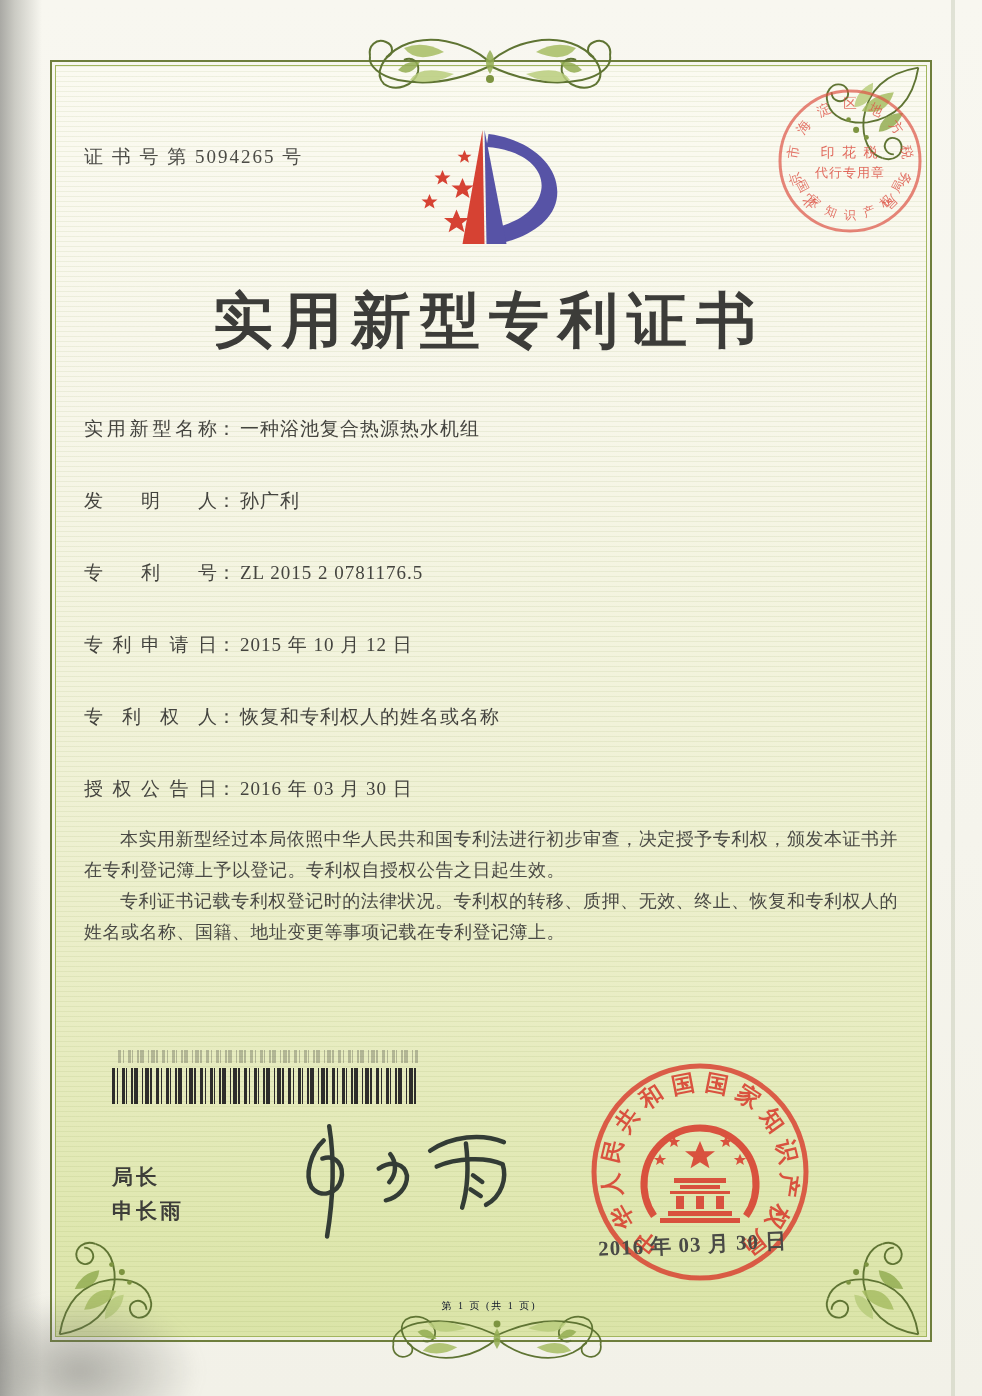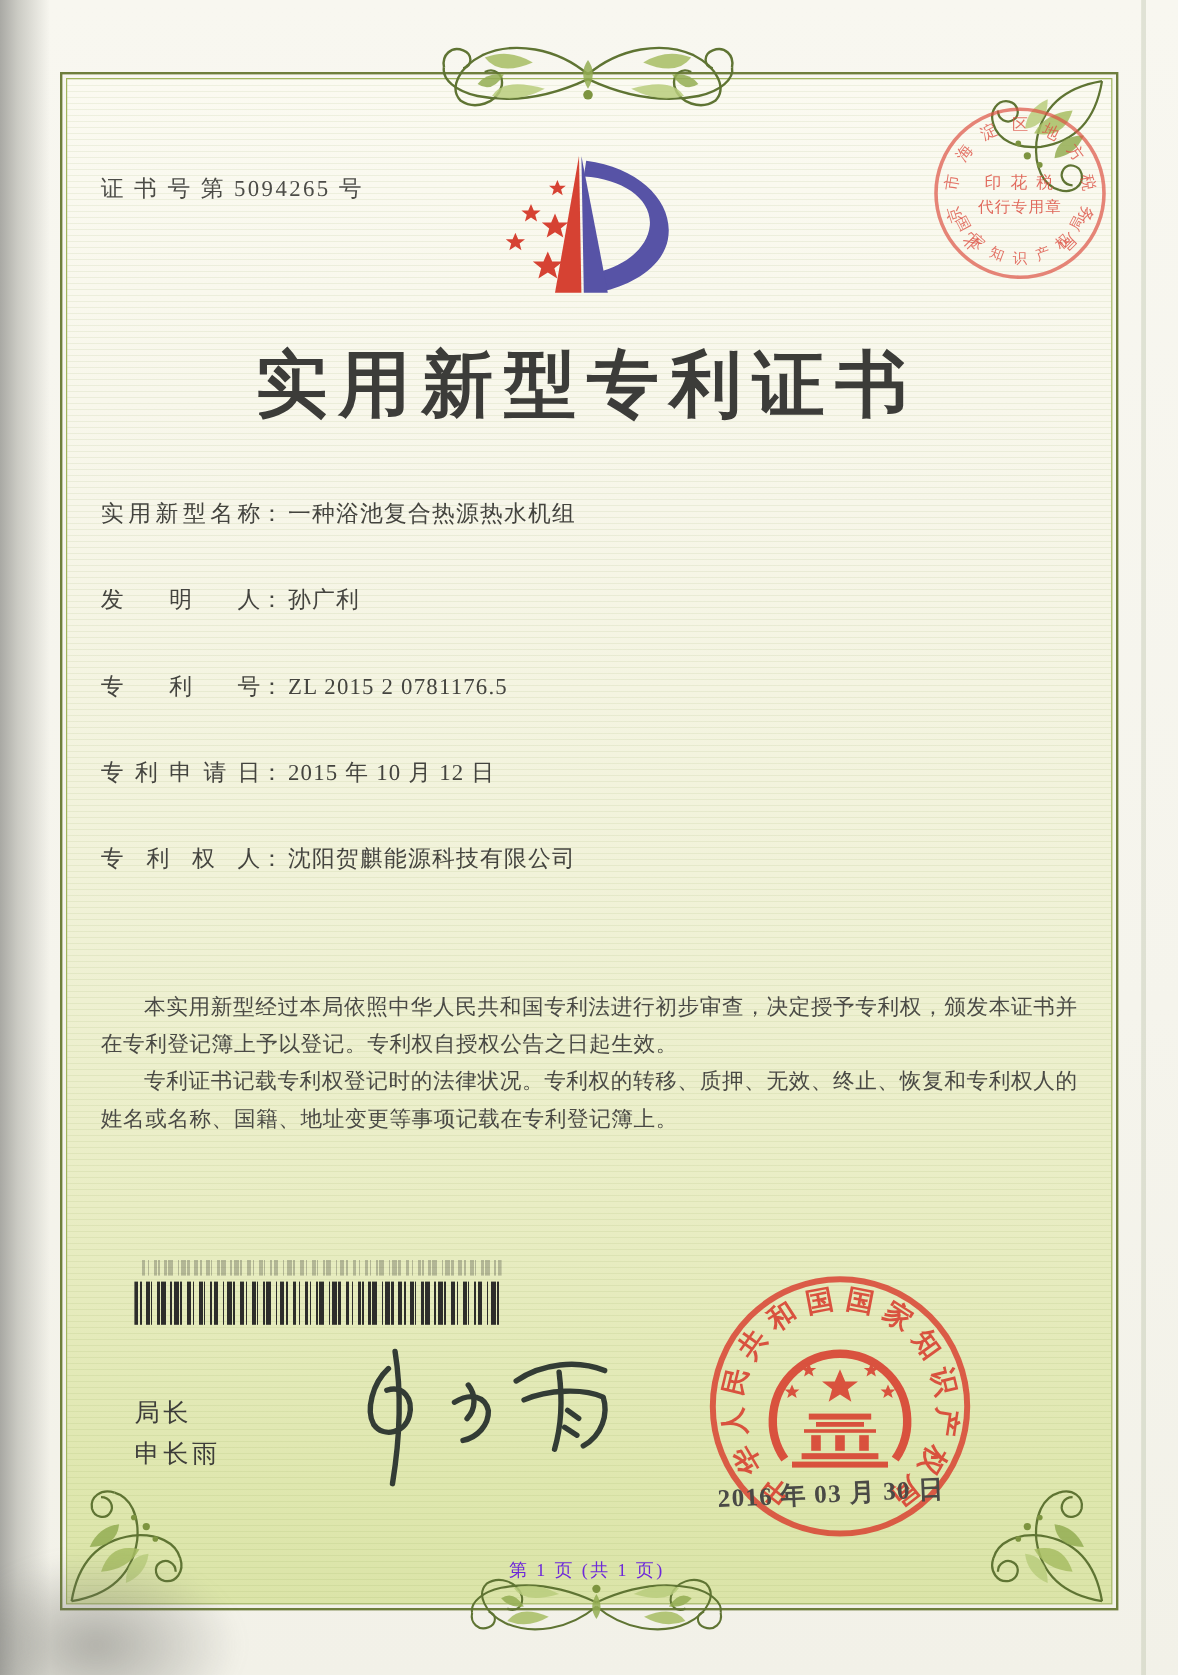--- a/index.html
+++ b/index.html
@@ -58,25 +58,25 @@
   .barcode{position:absolute;left:112px;top:1068px;width:308px;height:36px;z-index:4;}
   .barcode,.barcode-ghost{
     background:repeating-linear-gradient(90deg,
       #2d2d2b 0 3px,transparent 3px 5px,#2d2d2b 5px 6px,transparent 6px 10px,
       #2d2d2b 10px 13px,transparent 13px 14px,#2d2d2b 14px 15px,transparent 15px 19px,
       #2d2d2b 19px 21px,transparent 21px 22px,#2d2d2b 22px 26px,transparent 26px 30px,
       #2d2d2b 30px 31px,transparent 31px 33px,#2d2d2b 33px 37px,transparent 37px 38px,
       #2d2d2b 38px 40px,transparent 40px 44px);}
 
   .signer{position:absolute;left:112px;top:1160px;z-index:4;color:#3e3e3a;}
-  .signer div{font-size:21px;line-height:34px;letter-spacing:3px;font-weight:400;}
+  .signer div{font-size:21px;line-height:34px;letter-spacing:3px;font-weight:700;}
   .signature{position:absolute;left:255px;top:1116px;z-index:5;}
 
   .footer{position:absolute;left:50px;top:1299px;width:878px;text-align:center;
-    font-size:15px;color:#6d28d9;letter-spacing:2px;z-index:4;}
+    font-size:10px;color:#0f172a;letter-spacing:2px;z-index:4;}
 
   svg text{font-family:"Liberation Serif","DejaVu Serif",serif;}
 </style>
 </head>
 <body>
 
 <div class="page">
 
   <div class="border-outer">
     <div class="border-inner"></div>
@@ -179,21 +179,24 @@
     <div class="frow">
       <span class="flabel">发明人</span><span class="fcolon">：</span><span class="fvalue">孙广利</span>
     </div>
     <div class="frow">
       <span class="flabel">专利号</span><span class="fcolon">：</span><span class="fvalue">ZL 2015 2 0781176.5</span>
     </div>
     <div class="frow">
       <span class="flabel">专利申请日</span><span class="fcolon">：</span><span class="fvalue">2015 年 10 月 12 日</span>
     </div>
     <div class="frow">
-      <span class="flabel">专利权人</span><span class="fcolon">：</span><span class="fvalue">沈阳贺麒能源科技有限公司</span>
+      <span class="flabel">专利权人</span><span class="fcolon">：</span><span class="fvalue">恢复和专利权人的姓名或名称</span>
+    </div>
+    <div class="frow">
+      <span class="flabel">授权公告日</span><span class="fcolon">：</span><span class="fvalue">2016 年 03 月 30 日</span>
     </div>
   </div>
 
   <div class="paras">
     <p>本实用新型经过本局依照中华人民共和国专利法进行初步审查，决定授予专利权，颁发本证书并在专利登记簿上予以登记。专利权自授权公告之日起生效。</p>
     <p>专利证书记载专利权登记时的法律状况。专利权的转移、质押、无效、终止、恢复和专利权人的姓名或名称、国籍、地址变更等事项记载在专利登记簿上。</p>
   </div>
 
   <div class="barcode-ghost"></div>
   <div class="barcode"></div>

